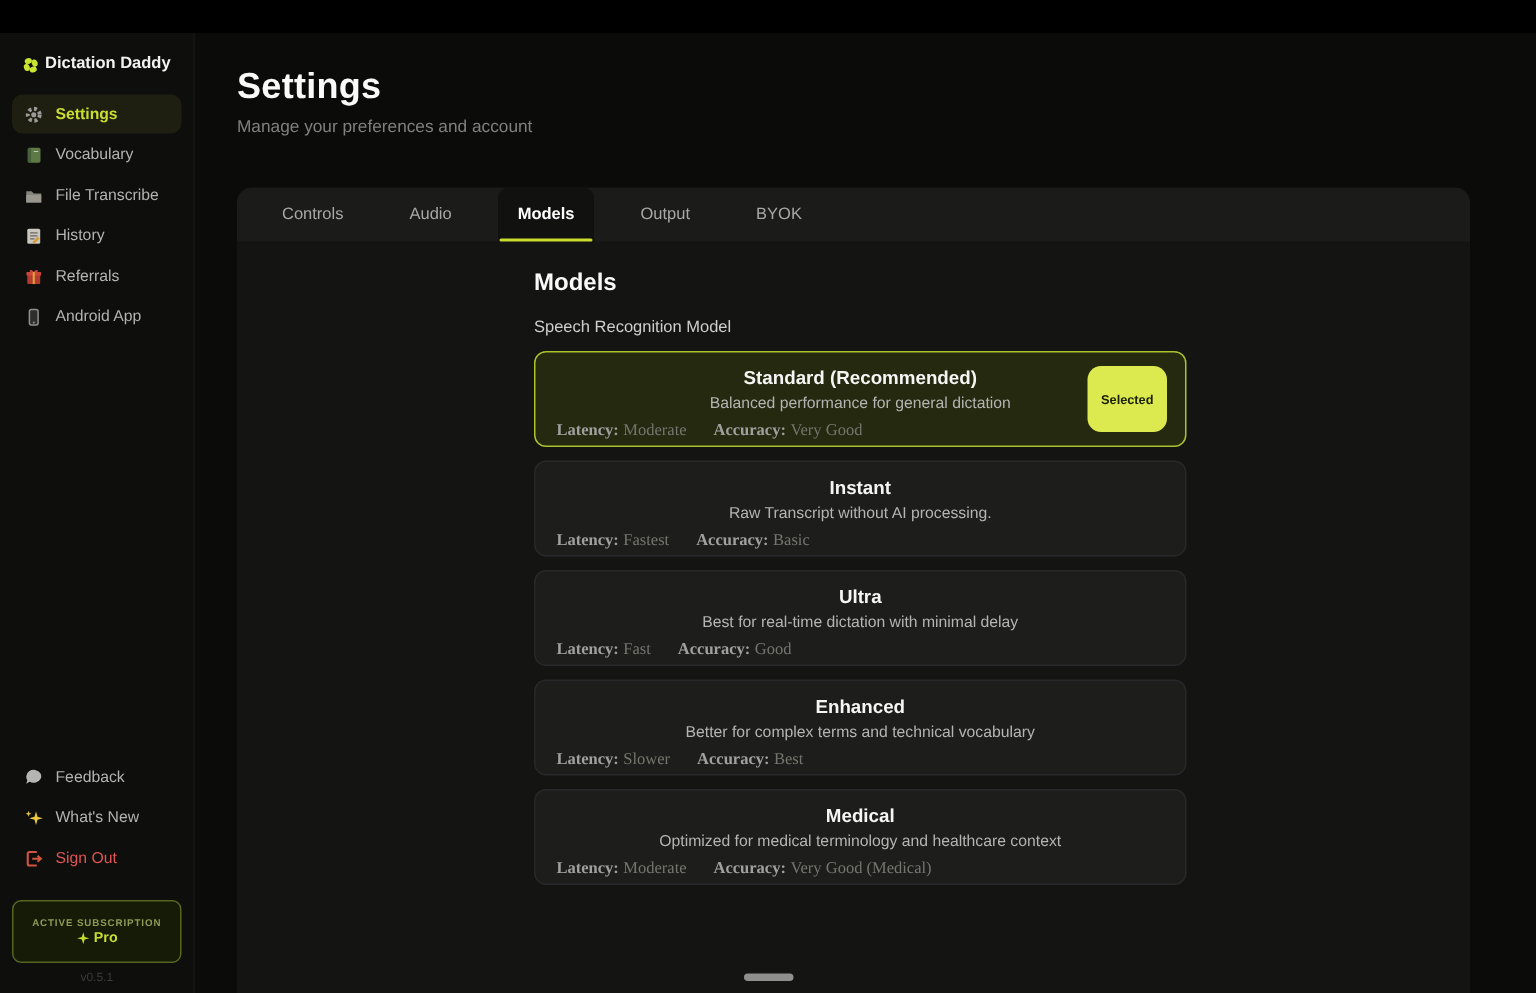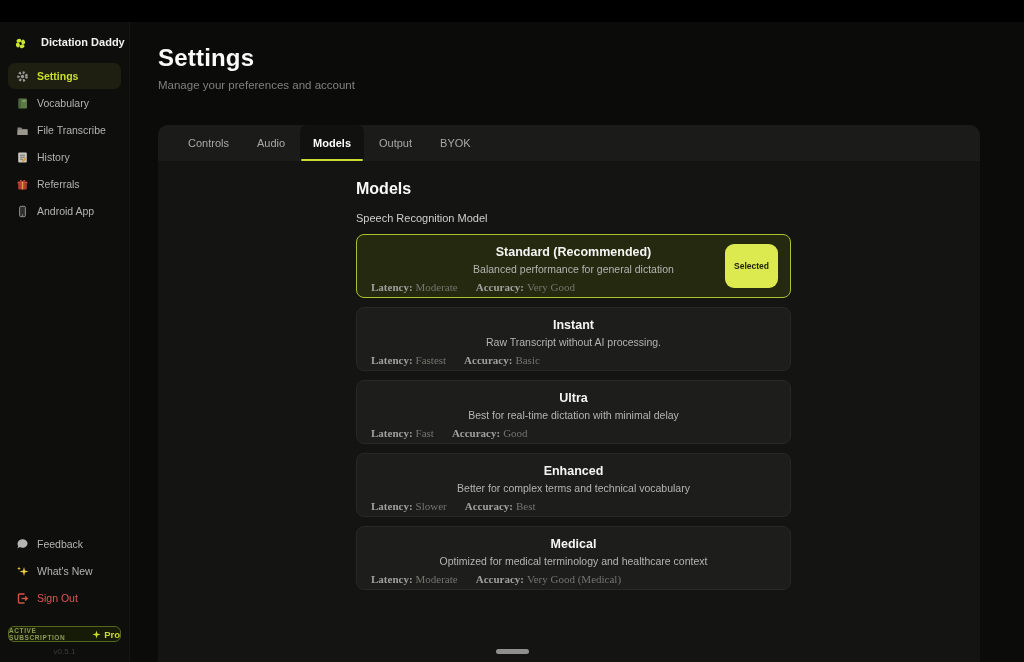--- a/index.html
+++ b/index.html
@@ -7,47 +7,47 @@
   body { font-family:"Liberation Sans","DejaVu Sans",sans-serif; color:#e8e8e6;
          -webkit-font-smoothing:antialiased; position:relative; }
 
   .titlebar { position:absolute; top:0; left:0; width:1024px; height:22px; background:#000; }
 
   .app { position:absolute; top:22px; left:0; width:1024px; height:640px; display:flex; }
 
   
   .sidebar { width:130px; height:100%; background:#0e0e0c; border-right:1px solid #161614;
              display:flex; flex-direction:column; padding:0 8px; flex-shrink:0; }
-  .brand { display:flex; align-items:center; gap:14px; margin:11px 4px 0 6px; height:18px; }
+  .brand { display:flex; align-items:center; gap:3px; margin:11px 4px 0 6px; height:18px; }
   .brand-name { font-size:11px; font-weight:bold; color:#f2f2f0; white-space:nowrap; }
   .nav { margin-top:12px; display:flex; flex-direction:column; }
   .nav-item { display:flex; align-items:center; gap:8px; height:26px; padding:0 8px;
               border-radius:7px; margin-bottom:1px; font-size:10.5px; color:#b3b3b1;
               background:transparent; border:none; text-align:left; cursor:pointer; white-space:nowrap; }
   .nav-item.active { background:#1e1f10; color:var(--accent); font-weight:bold; }
   .nav-item.danger { color:var(--danger); }
   .icon { width:13px; height:13px; flex-shrink:0; display:inline-flex; }
   .spacer { flex:1; }
-  .sub-box { margin-top:14px; height:16px; border:1px solid #55661f; background:#161b07;
-             border-radius:6px; display:flex; flex-direction:row; align-items:center;
+  .sub-box { margin-top:14px; height:42px; border:1px solid #55661f; background:#161b07;
+             border-radius:6px; display:flex; flex-direction:column; align-items:center;
              justify-content:center; gap:1px; cursor:pointer; }
   .sub-label { font-size:6.5px; letter-spacing:0.6px; color:#8d9c55; font-weight:bold; }
   .sub-plan { font-size:9.5px; font-weight:bold; color:var(--accent); display:flex; align-items:center; gap:3px; }
   .version { text-align:center; font-size:8px; color:#3c3c3a; margin:5px 0 6px; }
 
   
   .main { position:relative; flex:1; background:#0b0b09; }
   .page-head { position:absolute; left:28px; top:22px; }
   .page-title { font-size:24px; font-weight:bold; color:#fafafa; letter-spacing:0.2px; }
   .page-sub { font-size:11.5px; color:#80807e; margin-top:7px; }
 
   .panel { position:absolute; left:28px; right:44px; top:103px; bottom:0;
            background:#141412; border-radius:10px 10px 0 0; overflow:hidden; }
   .tabstrip { height:36px; background:#1b1b19; display:flex; align-items:stretch;
-              padding-left:17px; gap:2px; }
+              padding-left:17px; gap:18px; }
   .tab { position:relative; border:none; background:transparent; color:#a8a8a6; font-size:11px;
          padding:0 13px; cursor:pointer; display:flex; align-items:center; font-family:inherit; }
   .tab.active { color:#fff; background:#111110; border-radius:7px 7px 0 0; font-weight:bold; }
   .tab.active::after { content:""; position:absolute; left:1px; right:1px; bottom:0;
                        height:2.5px; background:var(--accent); border-radius:2px; }
 
   .panel-body { padding:19px 189px 0 198px; }
   .sec-title { font-size:16px; font-weight:bold; color:#fafafa; }
   .sec-label { font-size:11px; color:#cfcfcd; margin-top:14px; }
 

